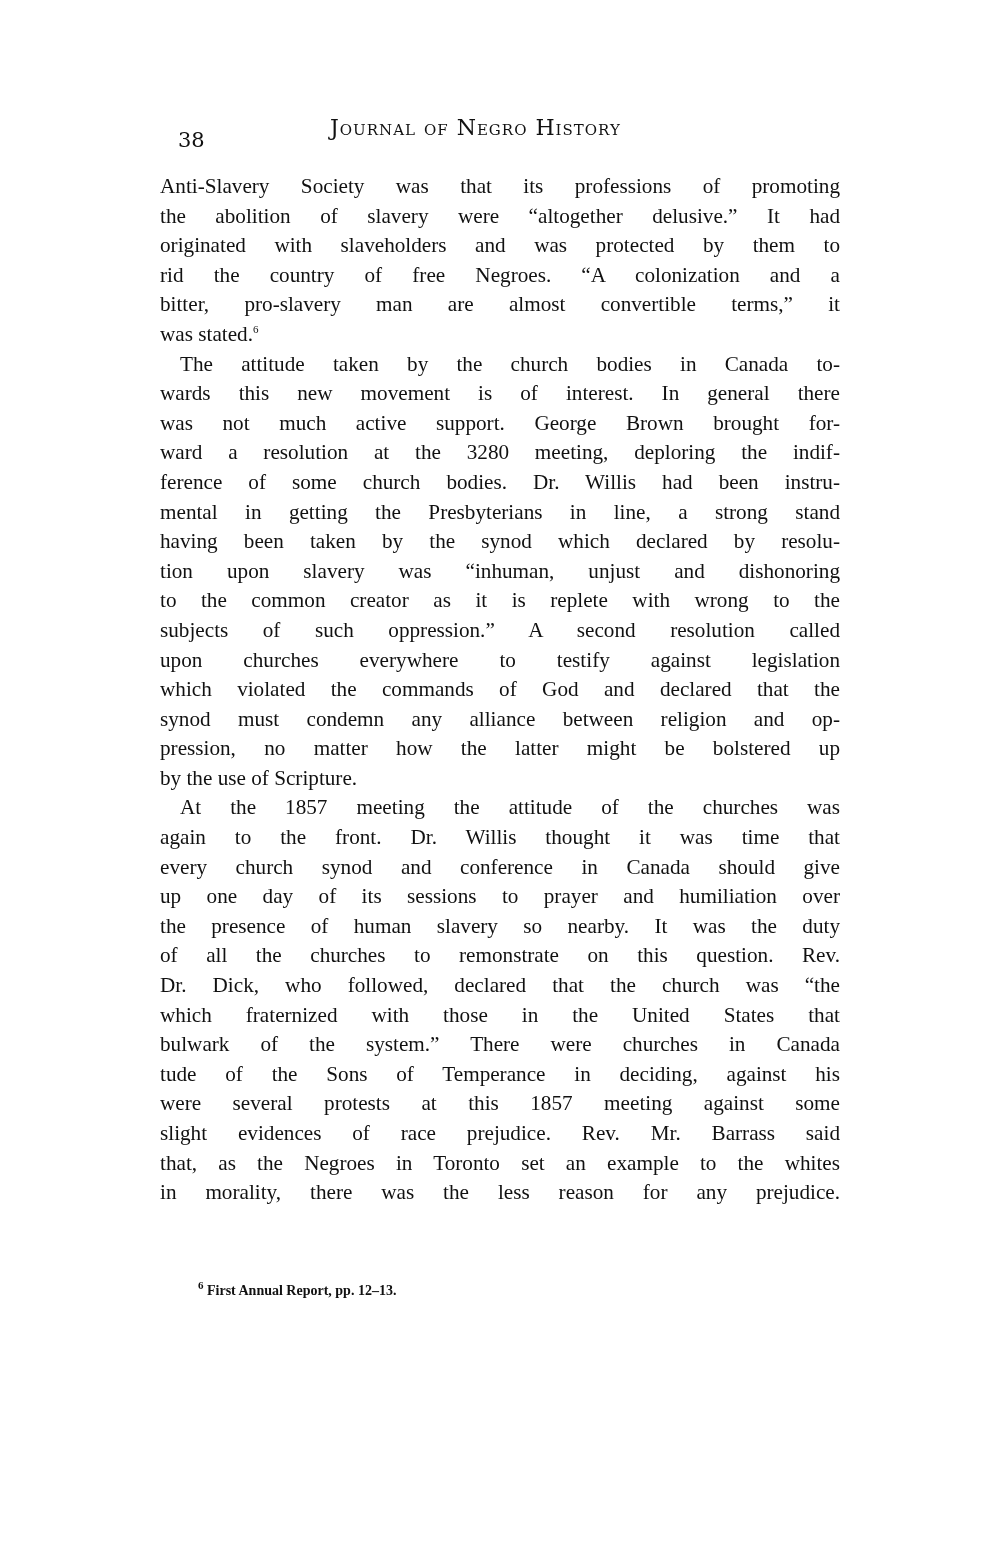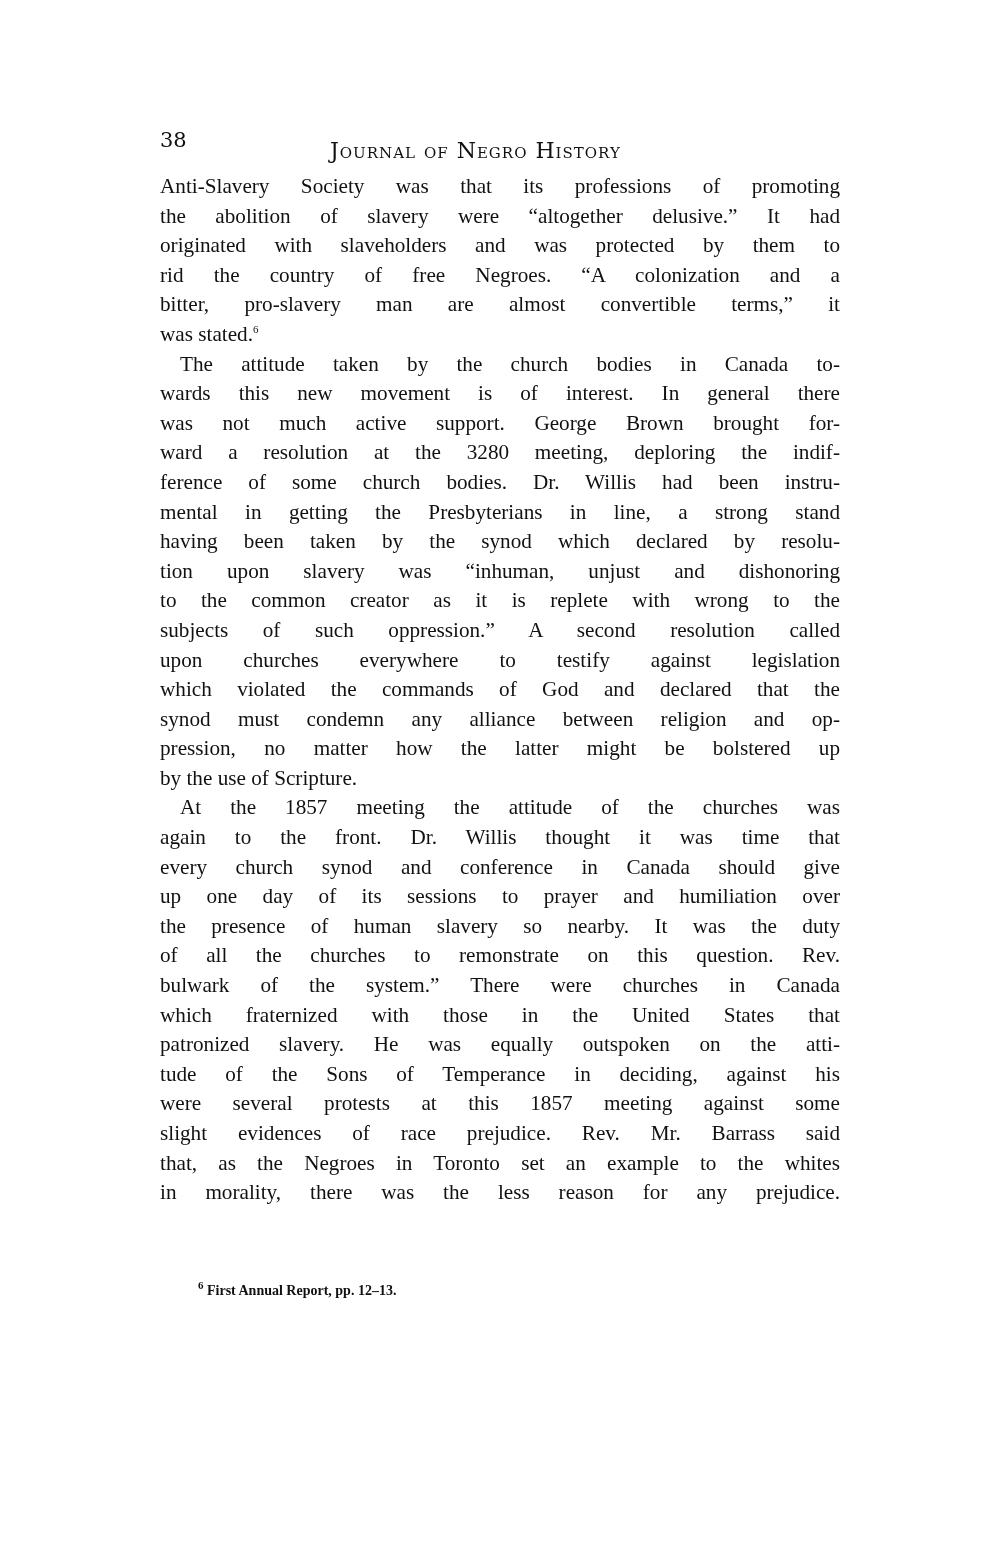--- a/index.html
+++ b/index.html
@@ -1,18 +1,18 @@
 <!DOCTYPE html>
 <html><head>
   <meta charset="utf-8">
   <style>
     html, body { margin:0; padding:0; background:#ffffff; }
     body { width:1000px; height:1551px; position:relative; overflow:hidden; color:#111; font-family:"DejaVu Serif", serif; }
-    .page-number { position:absolute; left:160px; top:128px; font-size:21px; }
-    .running-head { position:absolute; left:330px; top:138px; font-size:22px; letter-spacing:1px; font-variant:small-caps; }
+    .page-number { position:absolute; left:178px; top:128px; font-size:21px; }
+    .running-head { position:absolute; left:330px; top:115px; font-size:22px; letter-spacing:1px; font-variant:small-caps; }
     .body-text { position:absolute; left:160px; top:172px; width:680px; }
     .line { display:block; font-size:21.2px; line-height:29.6px; height:29.6px; white-space:nowrap; text-align:justify; text-align-last:justify;font-family:Liberation Serif, serif; }
     .line.last { text-align-last:left; }
     .line.indent { padding-left:20px; }
     sup { font-size:11px; vertical-align:super; line-height:0; }
     .footnote { position:absolute; left:198px; top:1283px; font-size:14px; font-weight:bold; font-family:"Liberation Serif", serif;text-align:right; }
   </style>
 </head>
 <body>
 
@@ -43,23 +43,23 @@
   <span class="line">synod must condemn any alliance between religion and op-</span>
   <span class="line">pression, no matter how the latter might be bolstered up</span>
   <span class="line last">by the use of Scripture.</span>
 
   <span class="line indent">At the 1857 meeting the attitude of the churches was</span>
   <span class="line">again to the front. Dr. Willis thought it was time that</span>
   <span class="line">every church synod and conference in Canada should give</span>
   <span class="line">up one day of its sessions to prayer and humiliation over</span>
   <span class="line">the presence of human slavery so nearby. It was the duty</span>
   <span class="line">of all the churches to remonstrate on this question. Rev.</span>
+  <span class="line">Dr. Dick, who followed, declared that the church was “the</span>
+  <span class="line">which fraternized with those in the United States that</span>
   <span class="line">bulwark of the system.” There were churches in Canada</span>
-  <span class="line">which fraternized with those in the United States that</span>
-  <span class="line">patronized slavery. He was equally outspoken on the atti-</span>
   <span class="line">tude of the Sons of Temperance in deciding, against his</span>
   <span class="line">were several protests at this 1857 meeting against some</span>
   <span class="line">slight evidences of race prejudice. Rev. Mr. Barrass said</span>
   <span class="line">that, as the Negroes in Toronto set an example to the whites</span>
   <span class="line">in morality, there was the less reason for any prejudice.</span>
 </div>
 
 <div class="footnote">
   <sup>6</sup>
   <span>First Annual Report, pp. 12–13.</span>

